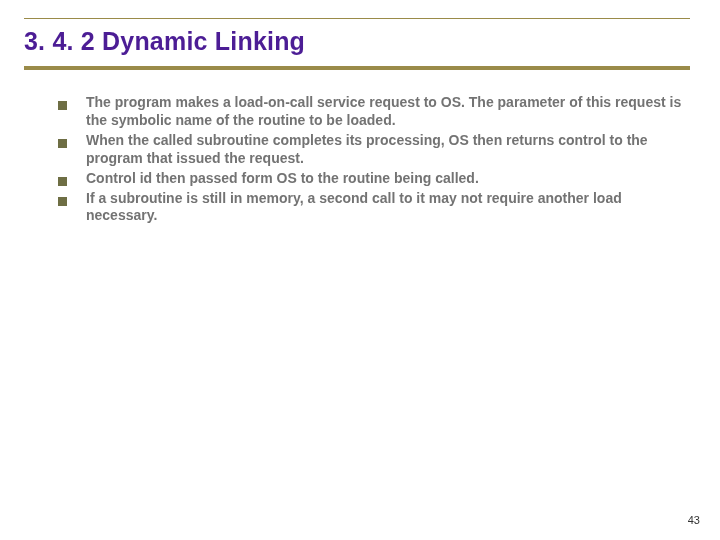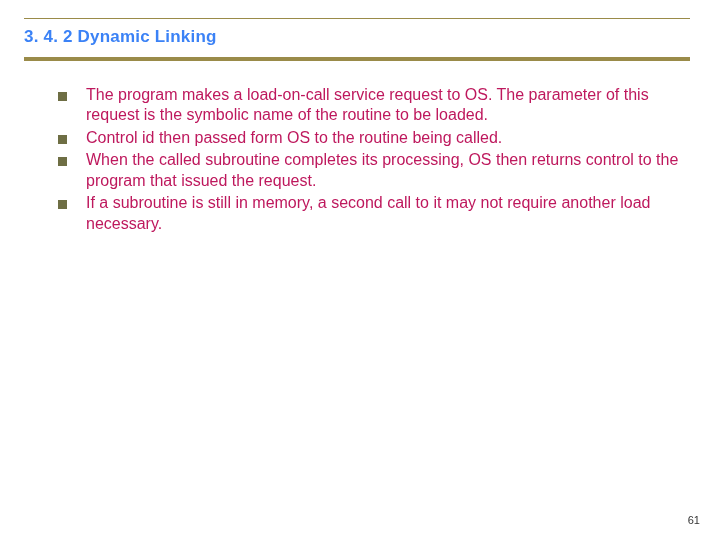--- a/index.html
+++ b/index.html
@@ -19,36 +19,36 @@
     padding: 18px 30px 30px 30px;
   }
   .title-wrap {
     border-top: 1px solid #9a8b49;
     border-bottom: 4px solid #9a8b49;
     padding: 8px 0 10px 0;
     margin-left: -6px;
     margin-bottom: 24px;
   }
   .title {
-    color: #3b82f6;
+    color: #4c1d95;
     font-weight: bold;
-    font-size: 17px;
+    font-size: 25px;
     letter-spacing: 0.2px;
     font-family: "Trebuchet MS", Verdana, sans-serif;
   }
   .body-list {
     list-style: none;
     padding: 0 6px 0 28px;
     margin: 0;
   }
   .body-list li {
     position: relative;
-    color: #be185d;
-    font-weight: normal;
-    font-size: 16px;
+    color: #737373;
+    font-weight: bold;
+    font-size: 14px;
     line-height: 1.28;
     margin-bottom: 2px;
     padding-left: 28px;
     font-family: "Trebuchet MS", Verdana, sans-serif;
   }
   .body-list li::before {
     content: "";
     position: absolute;
     left: 0;
     top: 7px;
@@ -67,18 +67,18 @@
 </style>
 </head>
 <body>
 
 <div class="slide">
   <div class="title-wrap">
     <div class="title">3. 4. 2 Dynamic Linking</div>
   </div>
   <ul class="body-list">
     <li>The program makes a load-on-call service request to OS. The parameter of this request is the symbolic name of the routine to be loaded.</li>
+    <li>When the called subroutine completes its processing, OS then returns control to the program that issued the request.</li>
     <li>Control id then passed form OS to the routine being called.</li>
-    <li>When the called subroutine completes its processing, OS then returns control to the program that issued the request.</li>
     <li>If a subroutine is still in memory, a second call to it may not require another load necessary.</li>
   </ul>
-  <div class="page-number">61</div>
+  <div class="page-number">43</div>
 </div>
 
 </body></html>

